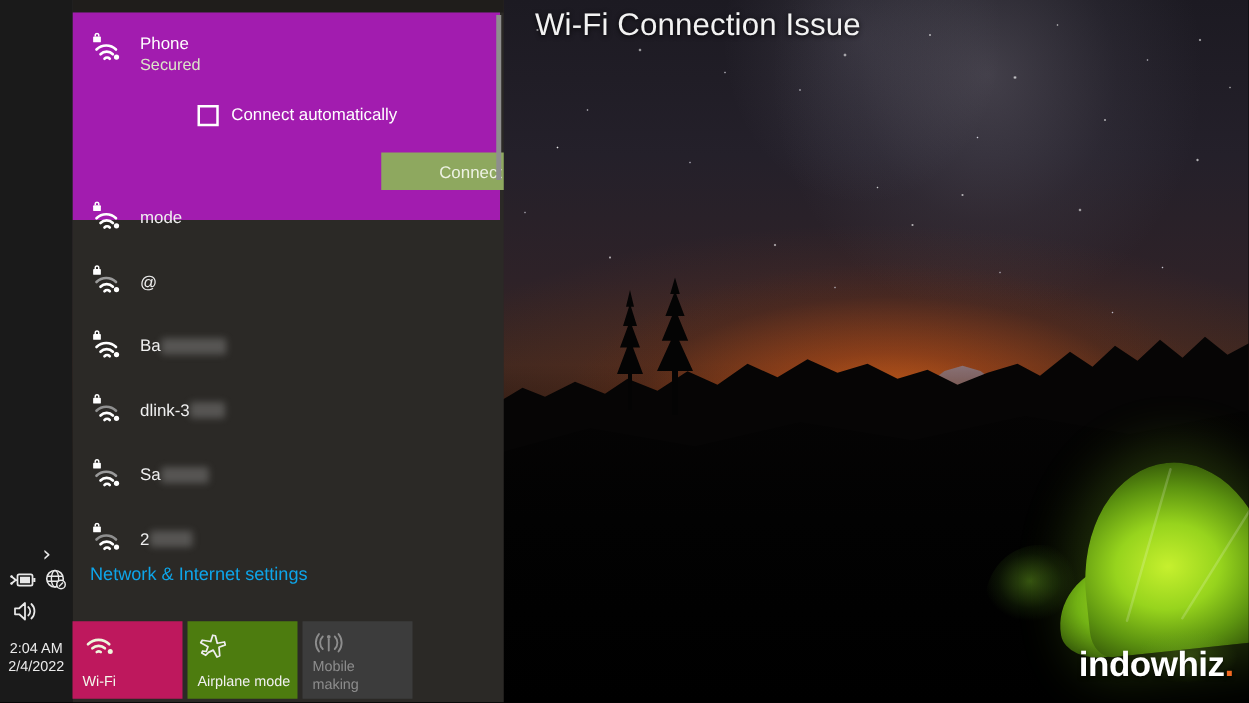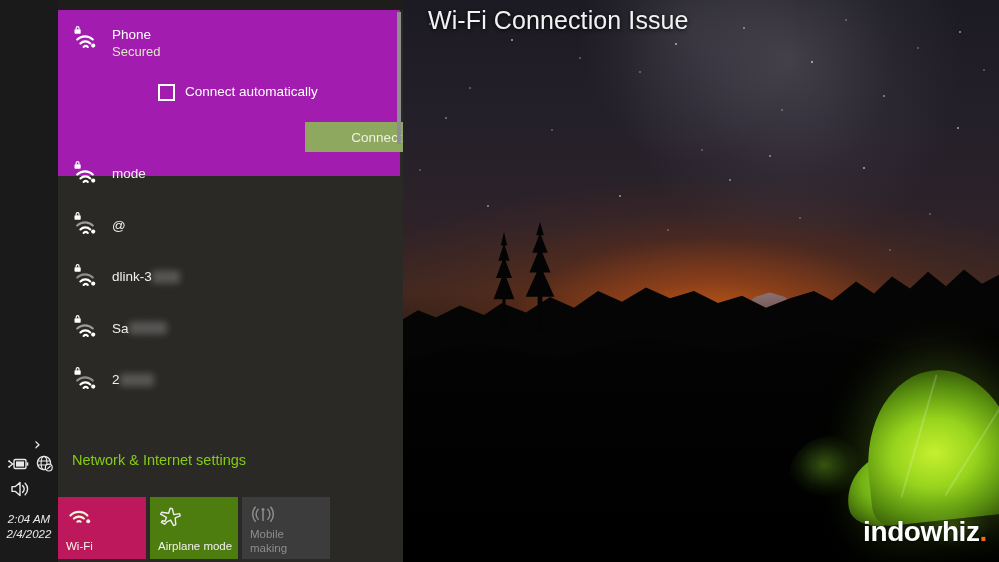--- a/index.html
+++ b/index.html
@@ -177,21 +177,21 @@
     font-family: "DejaVu Sans", sans-serif;
   }
   #tray-icons {
     position: absolute; left: 8px; top: 455px;
     width: 48px; display: flex; gap: 7px; align-items: center;
   }
   #tray-volume { position: absolute; left: 10px; top: 480px; }
   #tray-clock {
     position: absolute; left: 0; top: 512px; width: 58px;
     text-align: center; color: #eaeaea;
-    font-size: 11.5px; line-height: 15px; font-style: italic;
+    font-size: 11.5px; line-height: 15px;
   }
 
   
   #network-panel {
     position: absolute; left: 58px; top: 0; width: 345px; height: 562px;
     background: #2b2926;
     overflow: hidden;
   }
   #panel-topstrip {
     position: absolute; left: 0; top: 0; width: 345px; height: 10px;
@@ -251,21 +251,21 @@
     transform: translateY(-50%);
     width: var(--blurw, 56px); height: 13px;
     background: rgba(188,188,188,0.30);
     filter: blur(3px);
     border-radius: 2px;
   }
 
   
   #settings-block { position: absolute; left: 0; top: 450px; width: 345px; }
   #settings-link {
-    padding-left: 14px; color: #84cc16; font-size: 14.5px; line-height: 20px;
+    padding-left: 14px; color: #0ea5e9; font-size: 14.5px; line-height: 20px;
   }
   #settings-sub {
     padding-left: 14px; color: #cfcfcf; font-size: 11.5px; line-height: 18px;
     margin-top: 2px;
   }
 
   
   #quick-actions {
     position: absolute; left: 58px; top: 497px;
     display: flex; gap: 4px;
@@ -419,20 +419,37 @@
               <path d="M4.2 16.6 a11 11 0 0 1 15.6 0" transform="translate(1,-3)" stroke="#9a9a9a"></path>
               <path d="M7.4 19.4 a7 7 0 0 1 9.9 0" transform="translate(1,-2)"></path>
               <path d="M10.6 22 a3 3 0 0 1 4.2 0" transform="translate(1,-1)"></path>
             </g>
             <circle cx="21.2" cy="19.6" r="2.1" fill="#ffffff"></circle>
           </svg>
         </span>
         <span class="network-name" style="--blurw:0px">@</span>
       </div>
 
+      <div class="network-item">
+        <span>
+          <svg width="28" height="26" viewBox="0 0 28 26">
+            <g fill="#ffffff">
+              <rect x="2.5" y="3.2" width="6.2" height="4.6" rx="0.7"></rect>
+              <path d="M3.6 3.2 V2.1 a2 2 0 0 1 4 0 V3.2 h-1.2 V2.1 a0.8 0.8 0 0 0 -1.6 0 V3.2 Z"></path>
+            </g>
+            <g fill="none" stroke="#ffffff" stroke-width="2.1" stroke-linecap="round">
+              <path d="M4.2 16.6 a11 11 0 0 1 15.6 0" transform="translate(1,-3)"></path>
+              <path d="M7.4 19.4 a7 7 0 0 1 9.9 0" transform="translate(1,-2)"></path>
+              <path d="M10.6 22 a3 3 0 0 1 4.2 0" transform="translate(1,-1)"></path>
+            </g>
+            <circle cx="21.2" cy="19.6" r="2.1" fill="#ffffff"></circle>
+          </svg>
+        </span>
+        <span class="network-name" style="--blurw:52px">Ba</span>
+      </div>
 
       <div class="network-item">
         <span>
           <svg width="28" height="26" viewBox="0 0 28 26">
             <g fill="#ffffff">
               <rect x="2.5" y="3.2" width="6.2" height="4.6" rx="0.7"></rect>
               <path d="M3.6 3.2 V2.1 a2 2 0 0 1 4 0 V3.2 h-1.2 V2.1 a0.8 0.8 0 0 0 -1.6 0 V3.2 Z"></path>
             </g>
             <g fill="none" stroke="#ffffff" stroke-width="2.1" stroke-linecap="round">
               <path d="M4.2 16.6 a11 11 0 0 1 15.6 0" transform="translate(1,-3)" stroke="#8f8f8f"></path>

